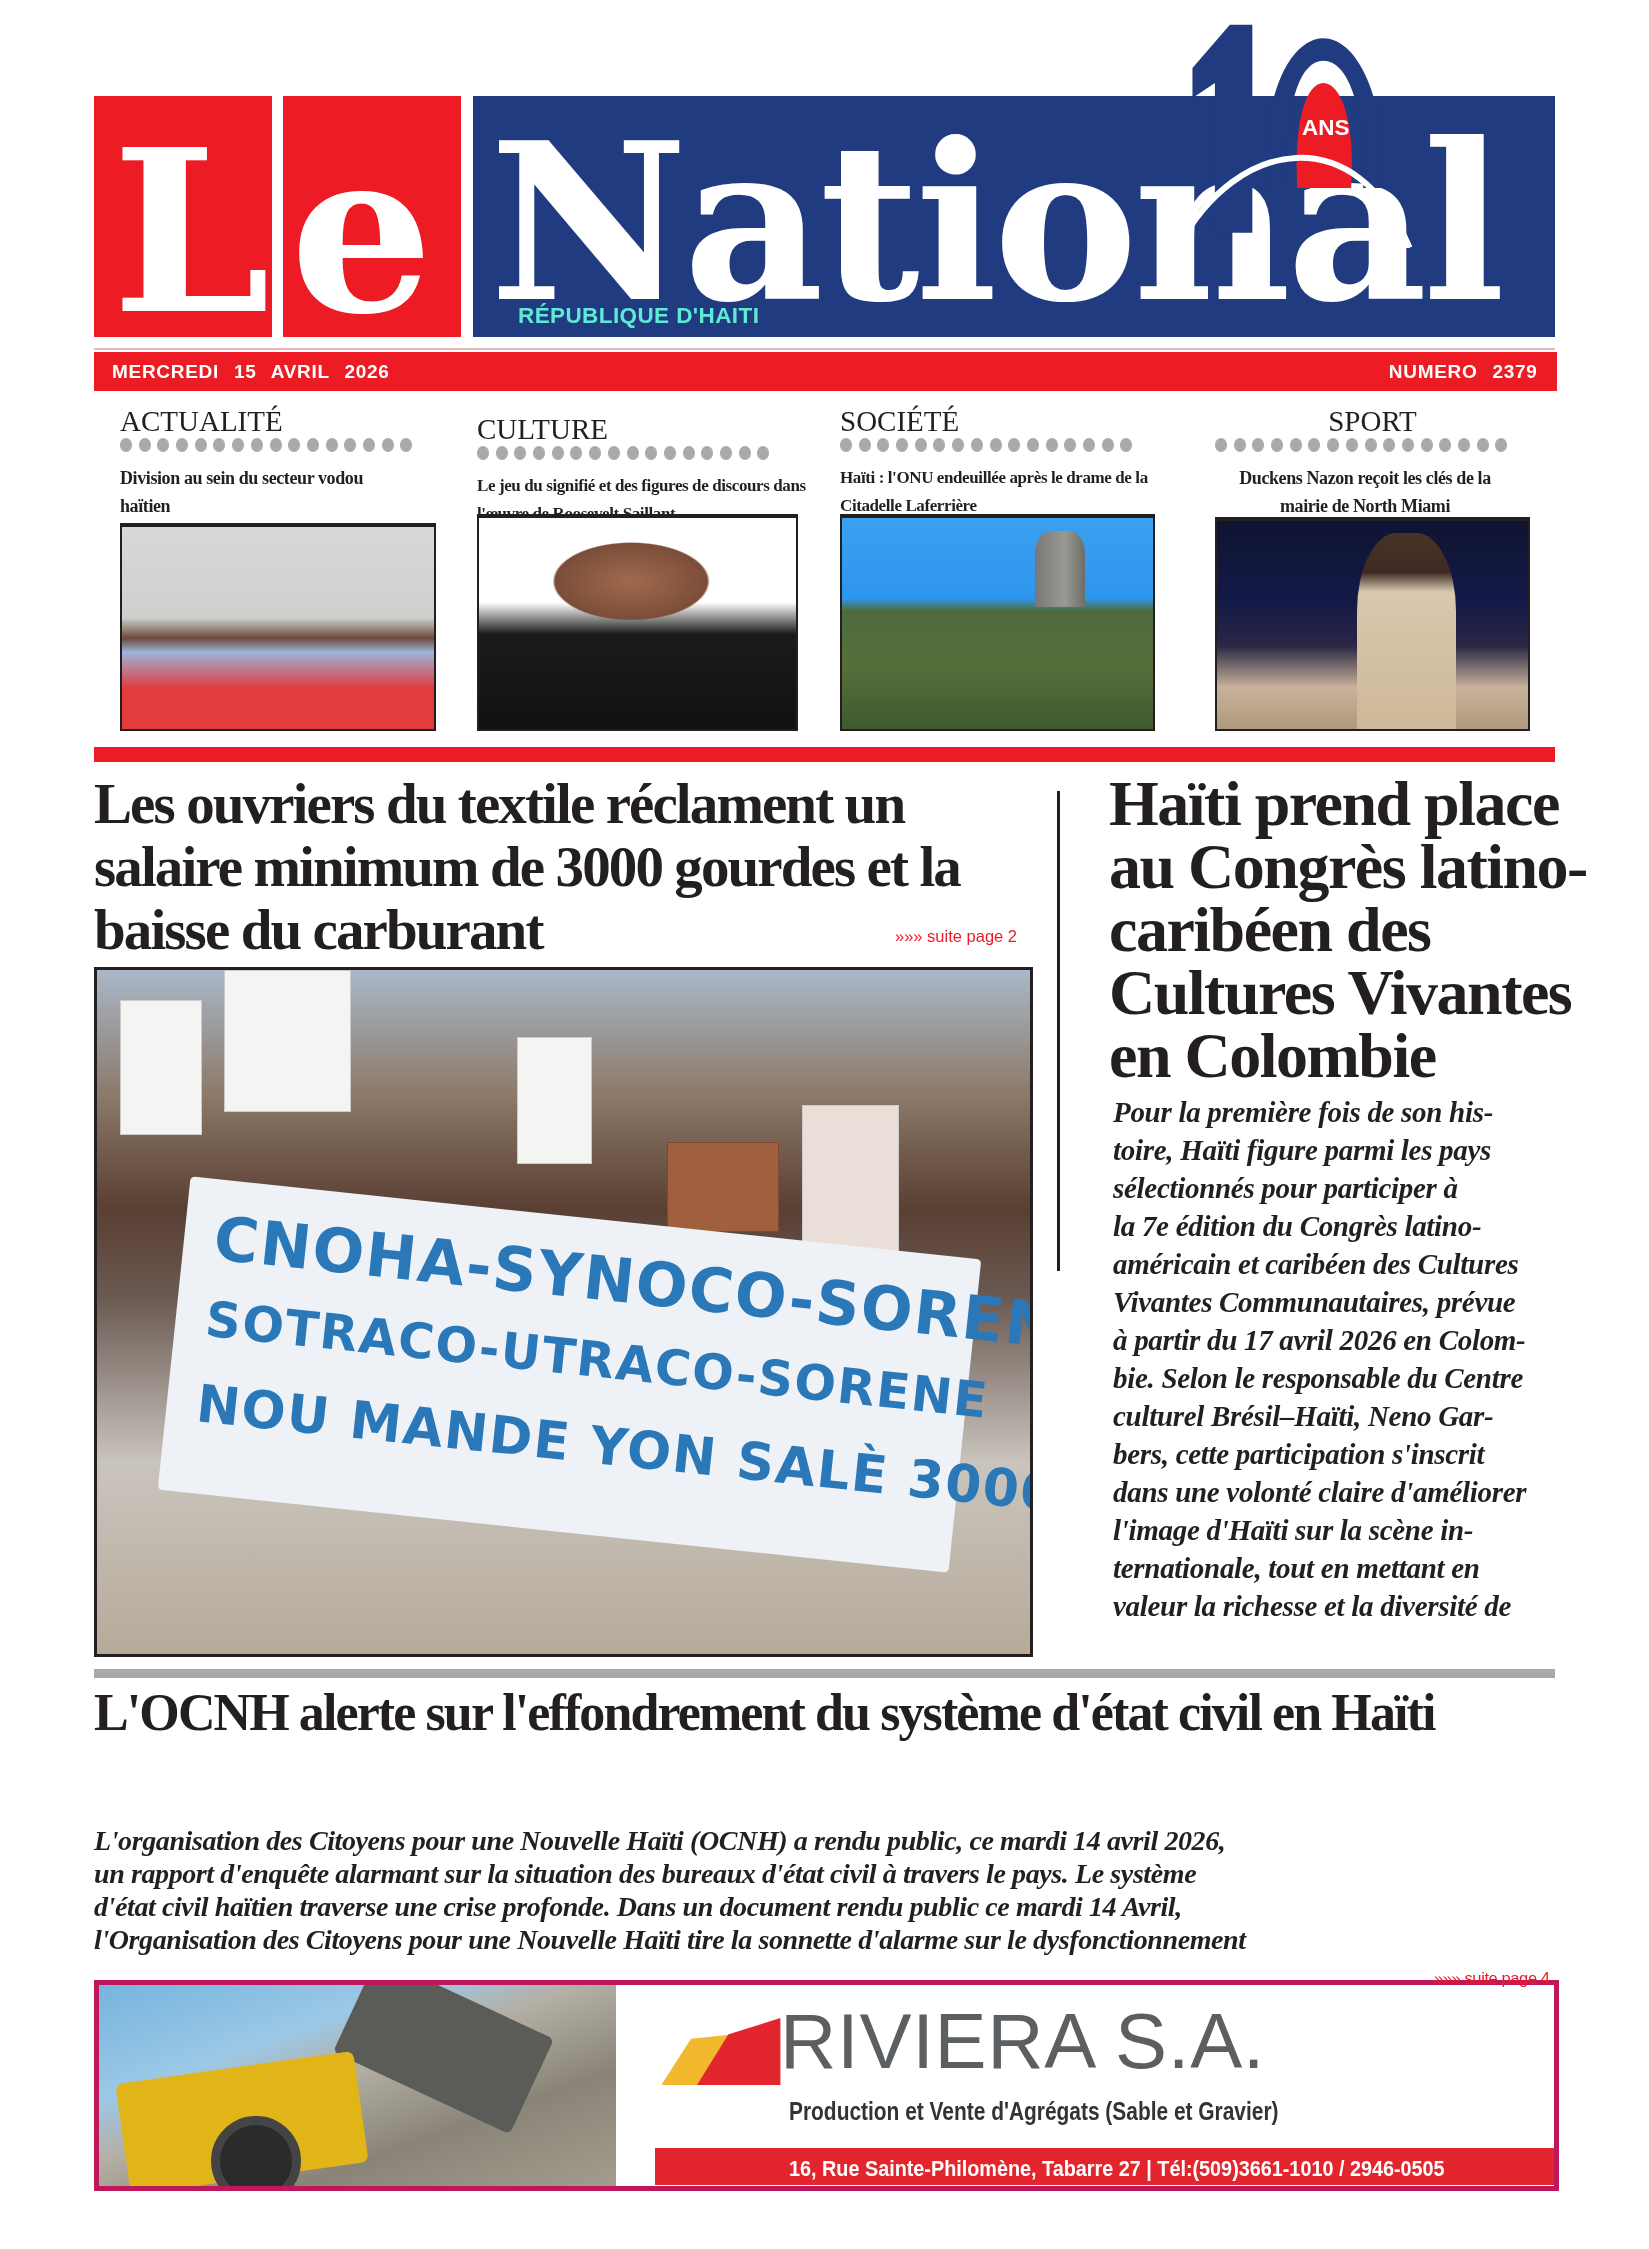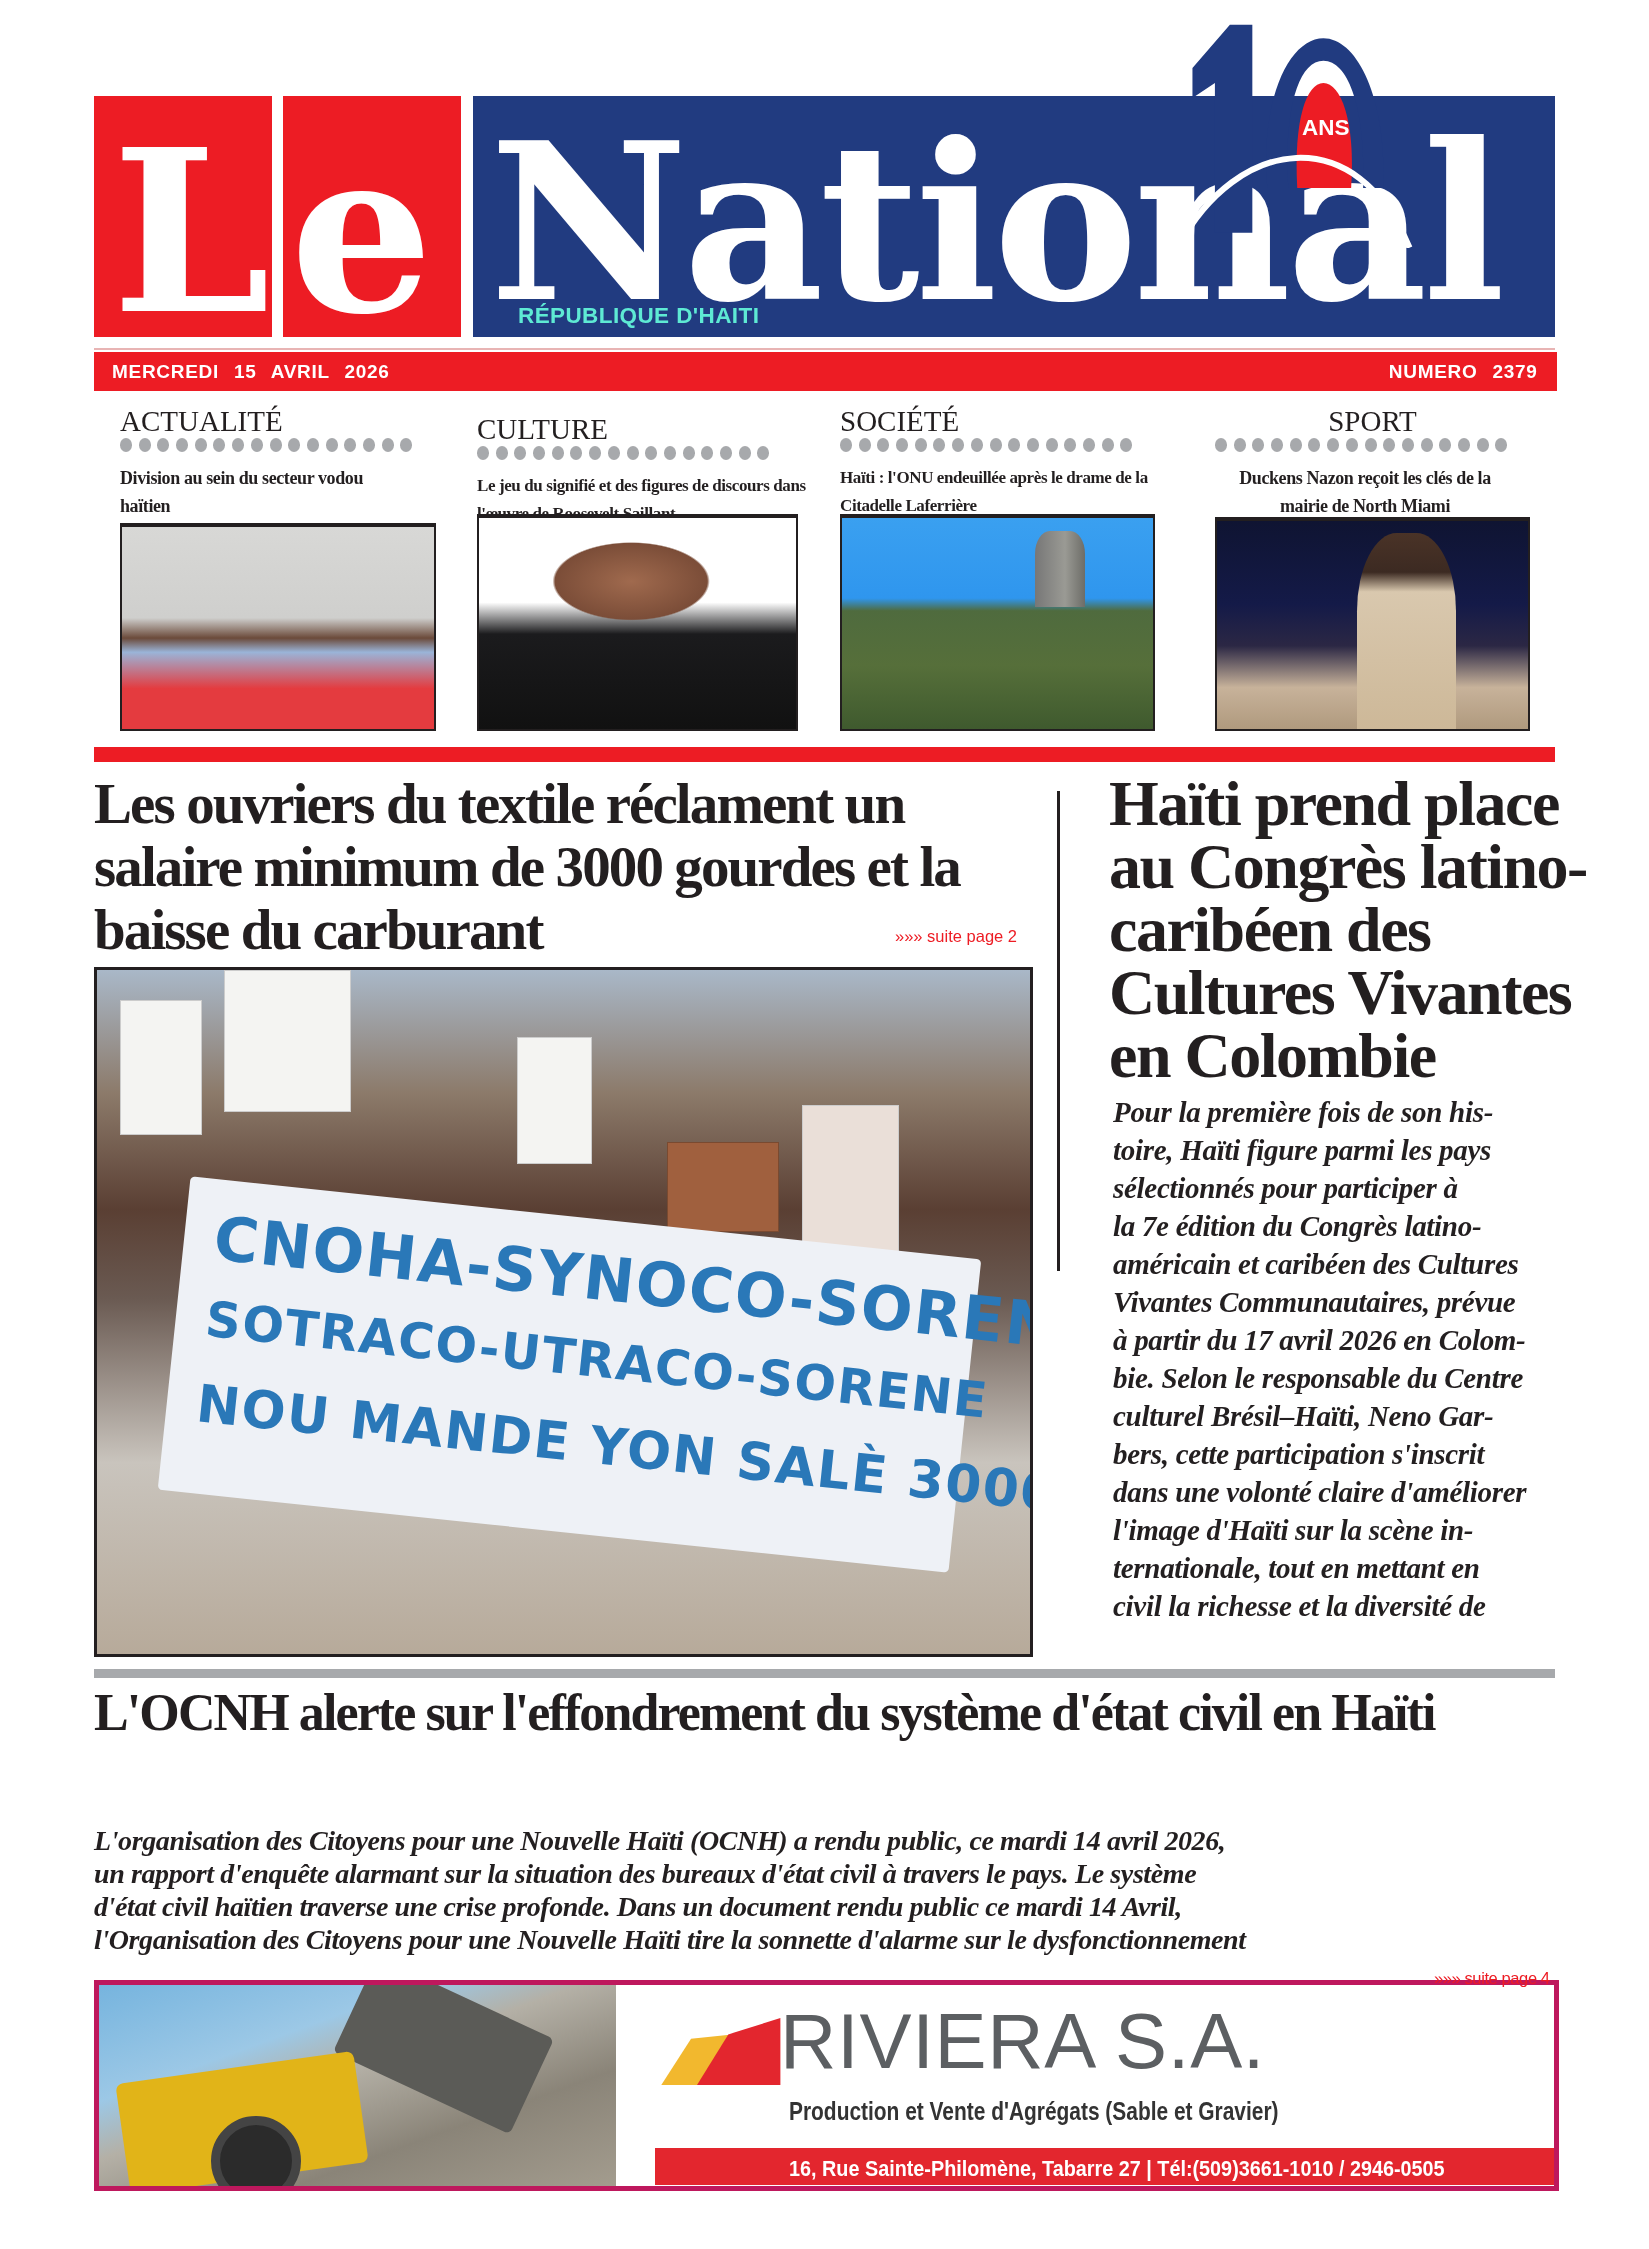--- a/index.html
+++ b/index.html
@@ -241,21 +241,21 @@
     <span>la 7e édition du Congrès latino-</span>
     <span>américain et caribéen des Cultures</span>
     <span>Vivantes Communautaires, prévue</span>
     <span>à partir du 17 avril 2026 en Colom-</span>
     <span>bie. Selon le responsable du Centre</span>
     <span>culturel Brésil–Haïti, Neno Gar-</span>
     <span>bers, cette participation s'inscrit</span>
     <span>dans une volonté claire d'améliorer</span>
     <span>l'image d'Haïti sur la scène in-</span>
     <span>ternationale, tout en mettant en</span>
-    <span>civil la richesse et la diversité de</span>
+    <span>valeur la richesse et la diversité de</span>
   </div>
 </article>
 
 <article>
   <div class="abs gray-rule"></div>
   <h2 class="abs ocnh-headline">L'OCNH alerte sur l'effondrement du système d'état civil en Haïti</h2>
   <div class="abs ocnh-body">
     <span>L'organisation des Citoyens pour une Nouvelle Haïti (OCNH) a rendu public, ce mardi 14 avril 2026,</span>
     <span>un rapport d'enquête alarmant sur la situation des bureaux d'état civil à travers le pays. Le système</span>
     <span>d'état civil haïtien traverse une crise profonde. Dans un document rendu public ce mardi 14 Avril,</span>

